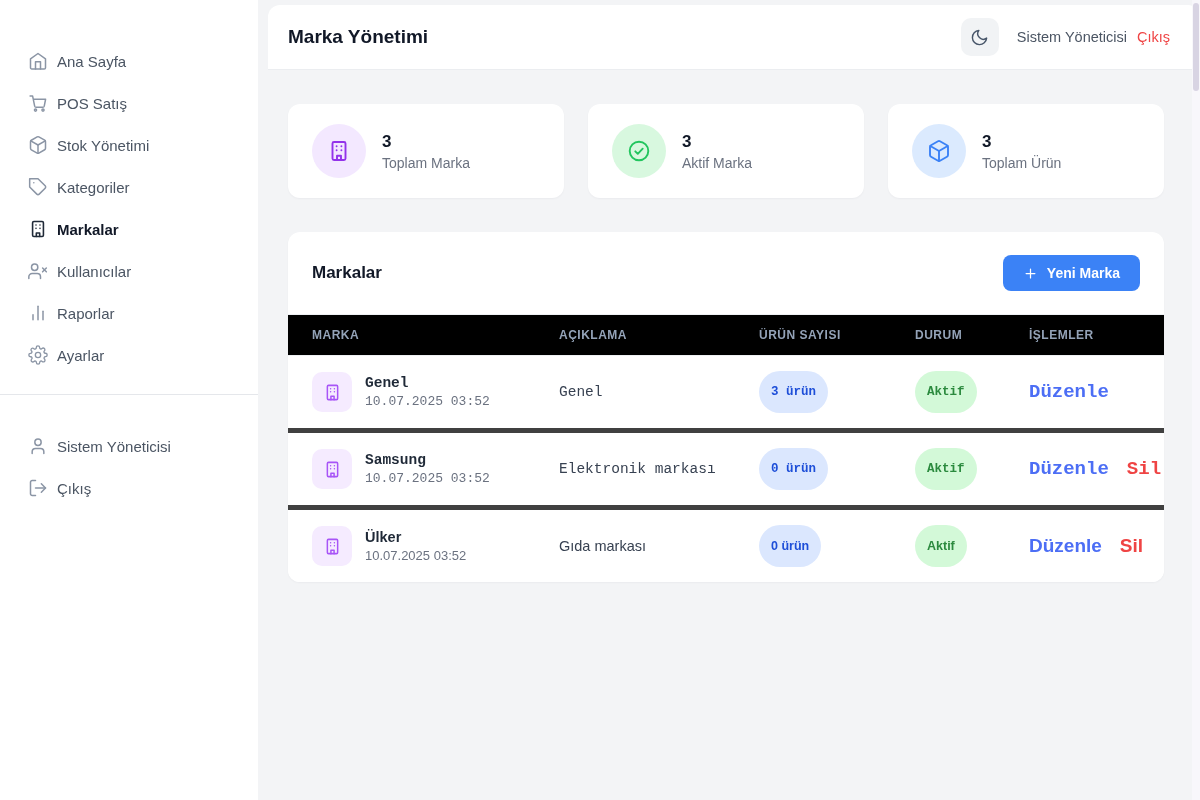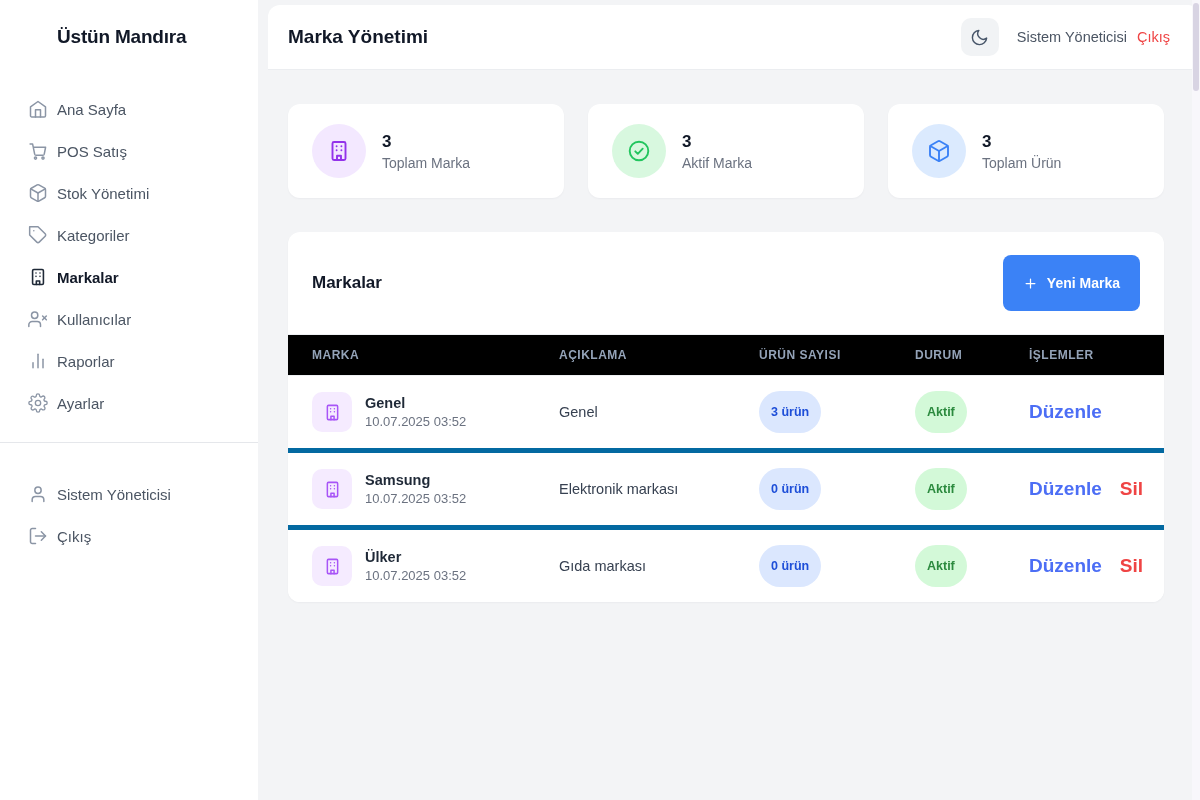--- a/index.html
+++ b/index.html
@@ -72,34 +72,34 @@
     box-shadow:0 1px 2px rgba(16,24,40,.04);
   }
   .brands-head {
     display:flex; justify-content:space-between; align-items:center;
     padding:23px 24px;
   }
   .brands-title { font-size:17px; font-weight:700; color:#111827; }
   .add-btn {
     background:var(--accent,#3b82f6); color:#fff; border:none; cursor:pointer;
     font-family:inherit; font-size:14px; font-weight:600;
-    border-radius:8px; padding:20px 20px;
+    border-radius:8px; padding:10px 20px;
     display:flex; align-items:center; gap:9px;
   }
   .table-head {
     display:grid; grid-template-columns:247px 200px 156px 114px 1fr;
     padding:13px 24px; background:#000000;
     border-top:1px solid #eef0f3; border-bottom:1px solid #eef0f3;
   }
   .th { font-size:12px; font-weight:600; color:#94a3b8; letter-spacing:.5px; }
   .trow {
     display:grid; grid-template-columns:247px 200px 156px 114px 1fr;
     align-items:center; padding:15px 24px; background:#fff;
   }
-  .trow:not(:last-child) { border-bottom:5px solid #0369a1; }
+  .trow:not(:last-child) { border-bottom:5px solid #404040;font-family:Liberation Mono, monospace; }
   .brand-cell { display:flex; align-items:center; gap:13px; }
   .brand-avatar {
     width:40px; height:40px; border-radius:10px; flex:0 0 40px;
     background:var(--brand-avatar-bg,#f5ebff); color:var(--brand-avatar-fg,#a855f7);
     display:flex; align-items:center; justify-content:center;
   }
   .brand-name { font-size:14.5px; font-weight:700; color:#1f2937; }
   .brand-date { font-size:13px; color:#6b7280; margin-top:3px; }
   .desc { font-size:14.5px; color:#374151; }
   .pill {
@@ -180,21 +180,20 @@
         <circle cx="12" cy="12" r="9.3"></circle>
         <path d="M8.3 12.3l2.5 2.5 4.9-5.1"></path>
       </g>
     <g id="i-plus">
         <path d="M12 5v14M5 12h14"></path>
       </g>
   </defs>
 </svg>
 
 <aside class="sidebar">
-  <div class="logo">Üstün Mandıra</div>
 
   <nav class="nav">
     <div class="nav-item">
       <span class="nav-icon">
           <svg viewBox="0 0 24 24" width="20" height="20" fill="none" stroke="currentColor" stroke-width="1.8" stroke-linecap="round" stroke-linejoin="round">
             <use href="#i-home"></use>
           </svg>
         </span>
       <span class="nav-label">Ana Sayfa</span>
     </div>

